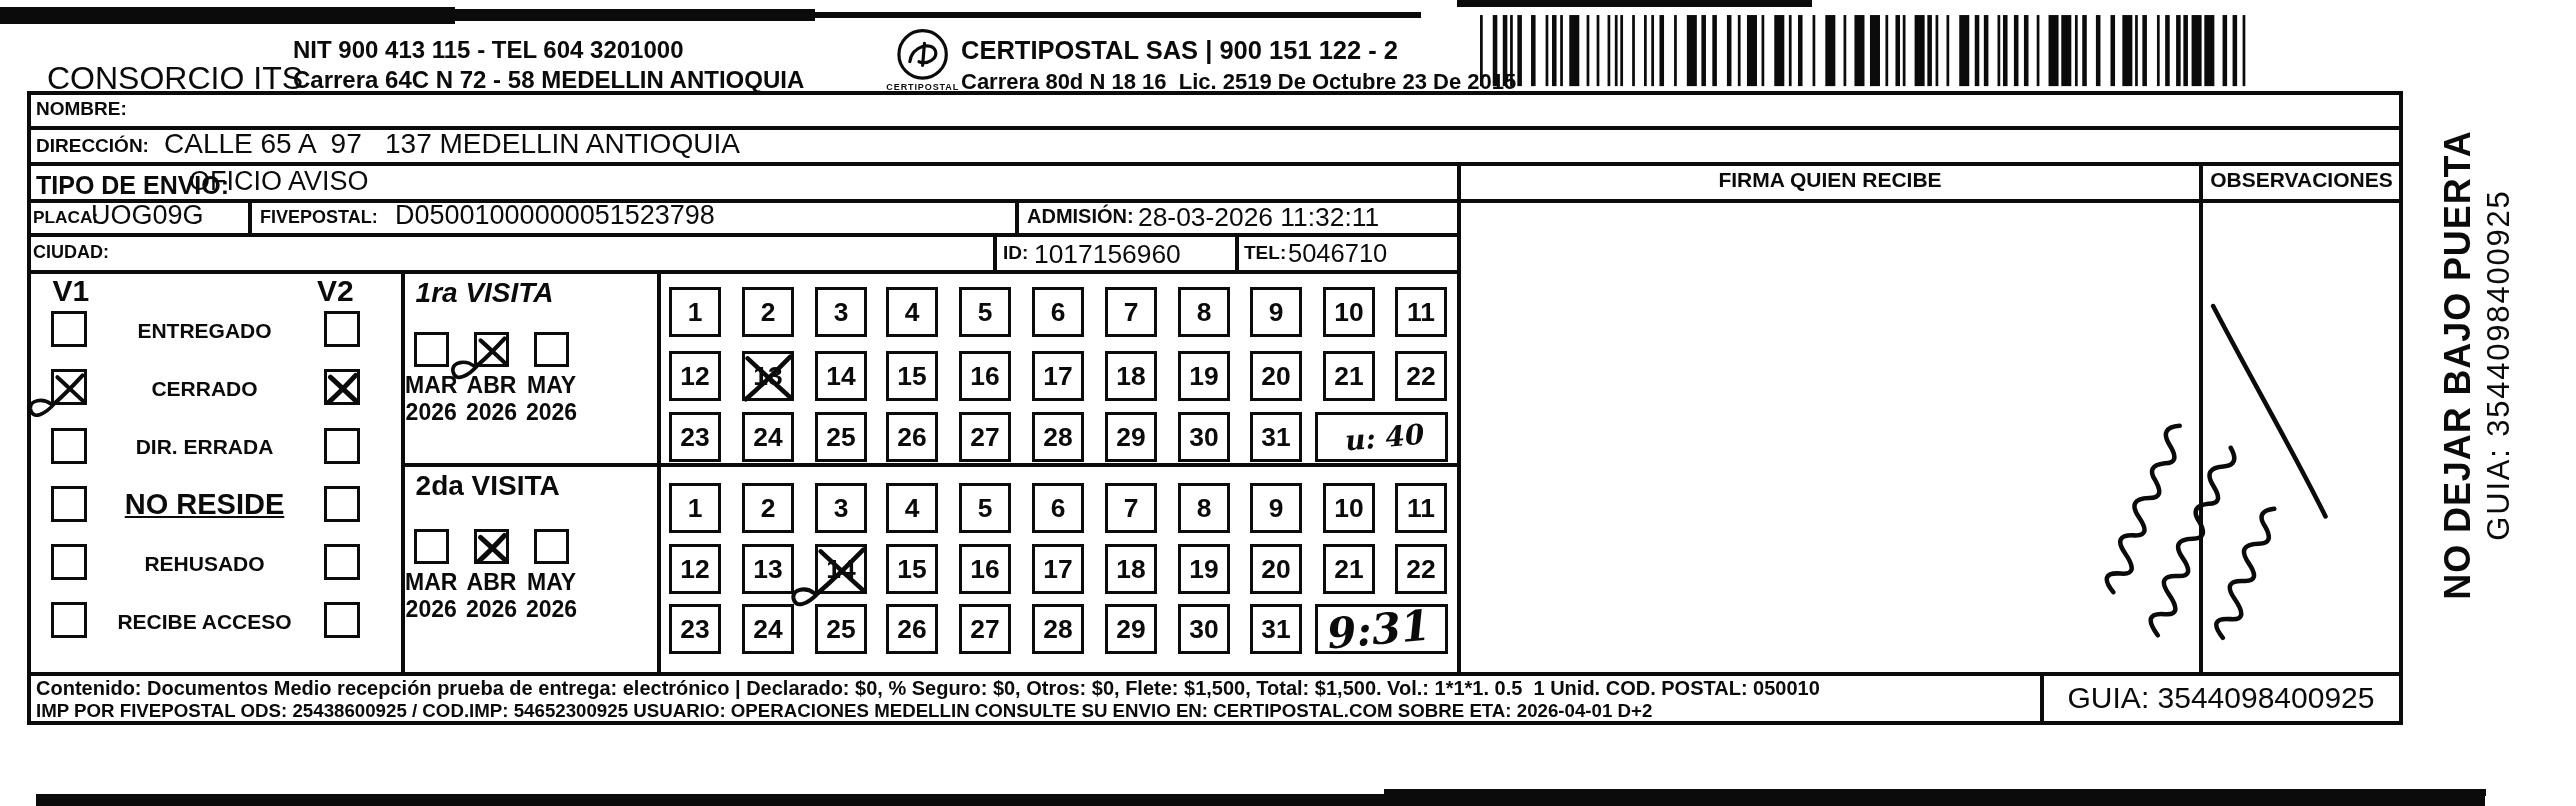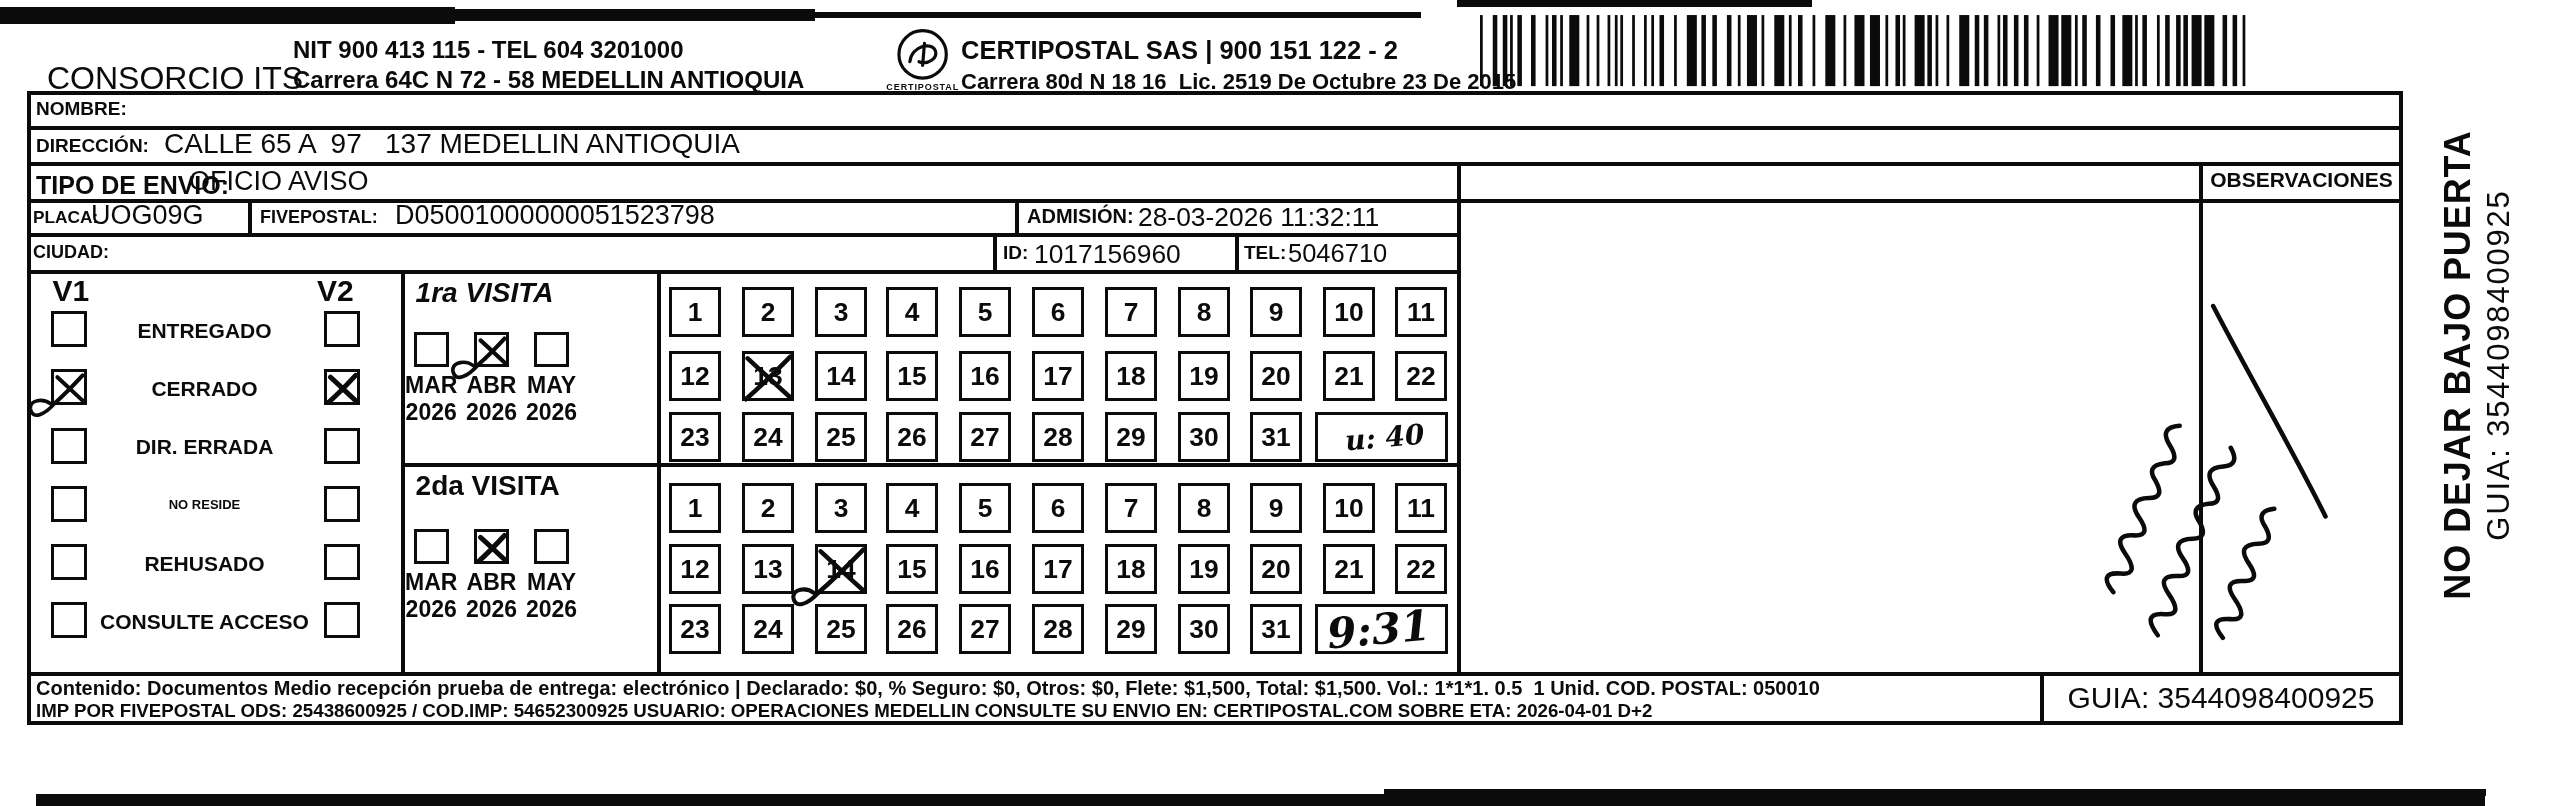--- a/index.html
+++ b/index.html
@@ -136,20 +136,21 @@
   <div class="vl" style="left:2040px;top:672px;width:3.6px;height:53px"></div>
 
   <div class="lbl" style="left:36px;top:98px;font-size:19px">NOMBRE:</div>
 
   <div class="lbl" style="left:36px;top:135px;font-size:19px">DIRECCIÓN:</div>
   <div class="val" style="left:164px;top:128px;font-size:28px">CALLE 65 A  97   137 MEDELLIN ANTIOQUIA</div>
 
   <div class="lbl" style="left:36px;top:171px;font-size:25px">TIPO DE ENVIO:</div>
   <div class="val" style="left:189px;top:166px;font-size:27px">OFICIO AVISO</div>
 
+  <div class="lbl center" style="left:1461px;top:168px;width:738px;font-size:21px">FIRMA QUIEN RECIBE</div>
   <div class="lbl center" style="left:2203px;top:168px;width:197px;font-size:21px">OBSERVACIONES</div>
 
   <div class="lbl" style="left:33px;top:207px;font-size:17.3px">PLACA:</div>
   <div class="val" style="left:91px;top:200px;font-size:27px">UOG09G</div>
   <div class="lbl" style="left:260px;top:207px;font-size:18px">FIVEPOSTAL:</div>
   <div class="val" style="left:395px;top:200px;font-size:27px">D05001000000051523798</div>
   <div class="lbl" style="left:1027px;top:205px;font-size:20px">ADMISIÓN:</div>
   <div class="val" style="left:1138px;top:202px;font-size:26.4px">28-03-2026 11:32:11</div>
 
   <div class="lbl" style="left:33px;top:242px;font-size:18px">CIUDAD:</div>
@@ -175,27 +176,27 @@
       <div class="cb" style="left: 297px; top: 99px; width: 36px; height: 36px;">
         <svg class="xm" width="36" height="36" viewBox="0 0 40 40">
           <path d="M6,8 C14,15.2 24,24.8 34,34" fill="none" stroke="#0b0b0b" stroke-width="5.5" stroke-linecap="round"></path>
           <path d="M34,6 C24.8,16 15.2,26 4,36" fill="none" stroke="#0b0b0b" stroke-width="5.5" stroke-linecap="round"></path>
         </svg>
       </div>
       <div class="cb" style="left: 24px; top: 158px; width: 36px; height: 36px;"></div>
       <div class="lbl center" style="left: 71px; top: 162px; width: 213px; height: 29px; font-size: 21px; position: absolute;">DIR. ERRADA</div>
       <div class="cb" style="left: 297px; top: 158px; width: 36px; height: 36px;"></div>
       <div class="cb" style="left: 24px; top: 216px; width: 36px; height: 36px;"></div>
-      <div class="lbl center" style="left: 71px; top: 220px; width: 213px; height: 29px; font-size: 13px; position: absolute;">NO RESIDE</div>
+      <div class="lbl center" style="left: 71px; top: 220px; width: 213px; height: 29px; font-size: 29px; position: absolute; text-decoration: underline;">NO RESIDE</div>
       <div class="cb" style="left: 297px; top: 216px; width: 36px; height: 36px;"></div>
       <div class="cb" style="left: 24px; top: 274px; width: 36px; height: 36px;"></div>
       <div class="lbl center" style="left: 71px; top: 279px; width: 213px; height: 29px; font-size: 21px; position: absolute;">REHUSADO</div>
       <div class="cb" style="left: 297px; top: 274px; width: 36px; height: 36px;"></div>
       <div class="cb" style="left: 24px; top: 332px; width: 36px; height: 36px;"></div>
-      <div class="lbl center" style="left: 71px; top: 337px; width: 213px; height: 29px; font-size: 21px; position: absolute;">CONSULTE ACCESO</div>
+      <div class="lbl center" style="left: 71px; top: 337px; width: 213px; height: 29px; font-size: 21px; position: absolute;">RECIBE ACCESO</div>
       <div class="cb" style="left: 297px; top: 332px; width: 36px; height: 36px;"></div>
     </div>
 
   <div id="visits-panel" class="abs" style="left:401px;top:270px;width:257px;height:406px">
       <div class="lbl" style="left: 14.6px; top: 7.3px; font-size: 28px; position: absolute; font-style: italic;">1ra VISITA</div>
       <div class="cb" style="left: 12.7px; top: 62px; width: 35px; height: 35px;"></div>
       <div class="lbl center" style="left: 2.7px; top: 102px; width: 55px; font-size: 23px; position: absolute;">MAR</div>
       <div class="lbl center" style="left: 2.7px; top: 129px; width: 55px; font-size: 23px; position: absolute;">2026</div>
       <div class="cb" style="left: 73px; top: 62px; width: 35px; height: 35px;">
         <svg class="xm" width="35" height="35" viewBox="0 0 38 38">

